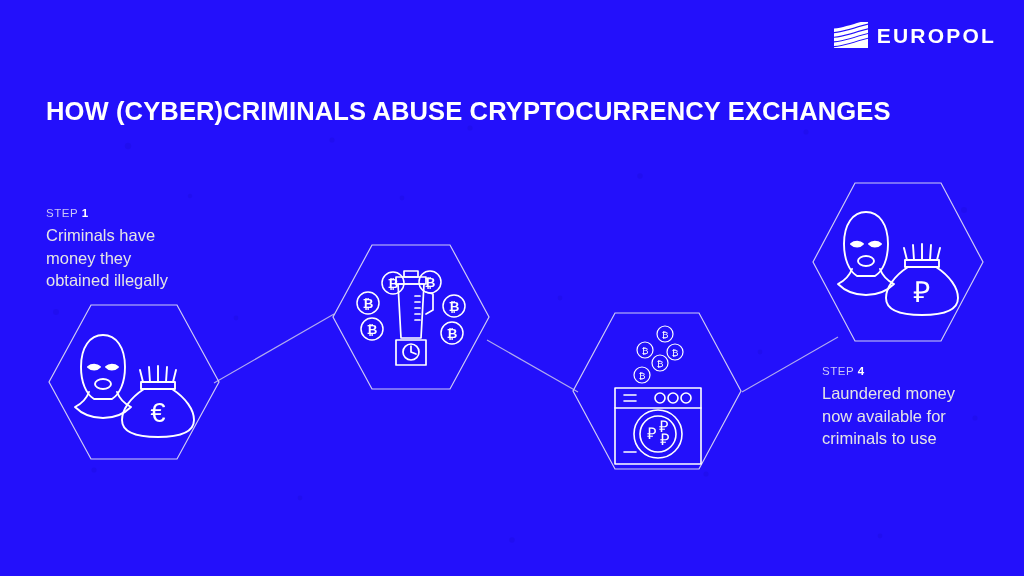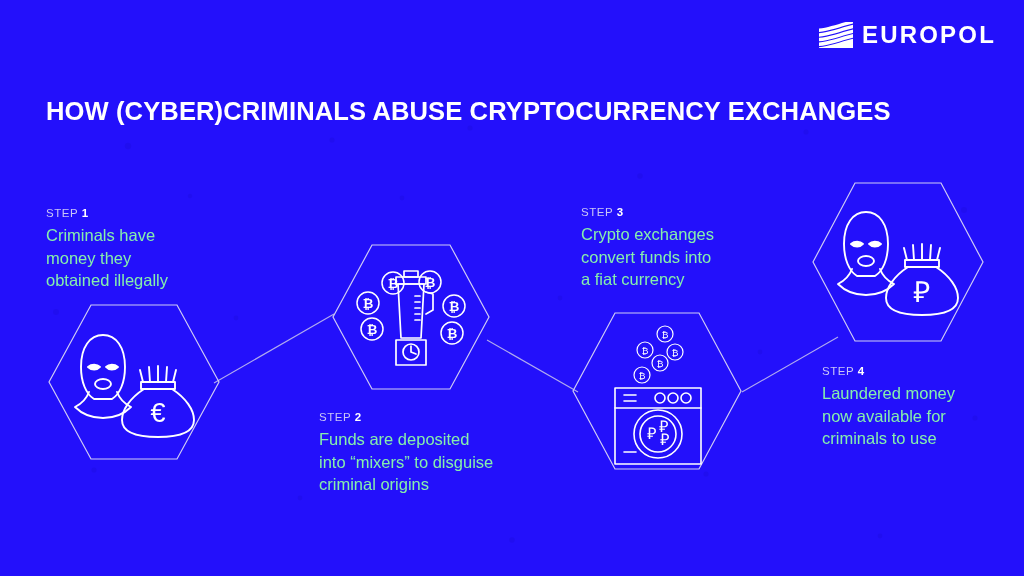--- a/index.html
+++ b/index.html
@@ -27,21 +27,21 @@
     position: absolute;
     top: 22px;
     right: 28px;
     display: flex;
     align-items: center;
     gap: 9px;
   }
   .logo-mark { display:block; }
   .logo-word {
     color: #ffffff;
-    font-size: 24px;
+    font-size: 21px;
     font-weight: 700;
     letter-spacing: 2.2px;
     line-height: 1;
     white-space: nowrap;
     font-family: "Liberation Sans", sans-serif;
   }
 
   .title {
     position: absolute;
     left: 46px;
@@ -63,21 +63,21 @@
     color: #c9c5f6;
     margin-bottom: 5px;
     font-weight: 400;
   }
   .step-kicker b {
     color: #ffffff;
     font-weight: 700;
     letter-spacing: 0;
   }
   .step-text {
-    color: #86efac;
+    color: #e5e5e5;
     font-size: 16.5px;
     line-height: 22.5px;
     font-weight: 400;
     white-space: pre-line;
   }
 
   .hex-wrap { position: absolute; }
   .connector { position: absolute; left:0; top:0; pointer-events:none; }
   svg { display: block; overflow: visible; }
 </style>
@@ -277,39 +277,21 @@
   <div class="step-block" style="left:46px; top:187px; width:215px;margin-top:20px;">
     <div class="step-kicker">
       <span>STEP</span>
       <b>1</b>
     </div>
     <div class="step-text">Criminals have
 money they
 obtained illegally</div>
   </div>
 
-  <div class="step-block" style="left:319px; top:411px; width:250px;">
-    <div class="step-kicker">
-      <span>STEP</span>
-      <b>2</b>
-    </div>
-    <div class="step-text">Funds are deposited
-into “mixers” to disguise
-criminal origins</div>
-  </div>
-
-  <div class="step-block" style="left:581px; top:206px; width:230px;">
-    <div class="step-kicker">
-      <span>STEP</span>
-      <b>3</b>
-    </div>
-    <div class="step-text">Crypto exchanges
-convert funds into
-a fiat currency</div>
-  </div>
+
 
   <div class="step-block" style="left:822px; top:365px; width:215px;">
     <div class="step-kicker">
       <span>STEP</span>
       <b>4</b>
     </div>
     <div class="step-text">Laundered money
 now available for
 criminals to use</div>
   </div>

